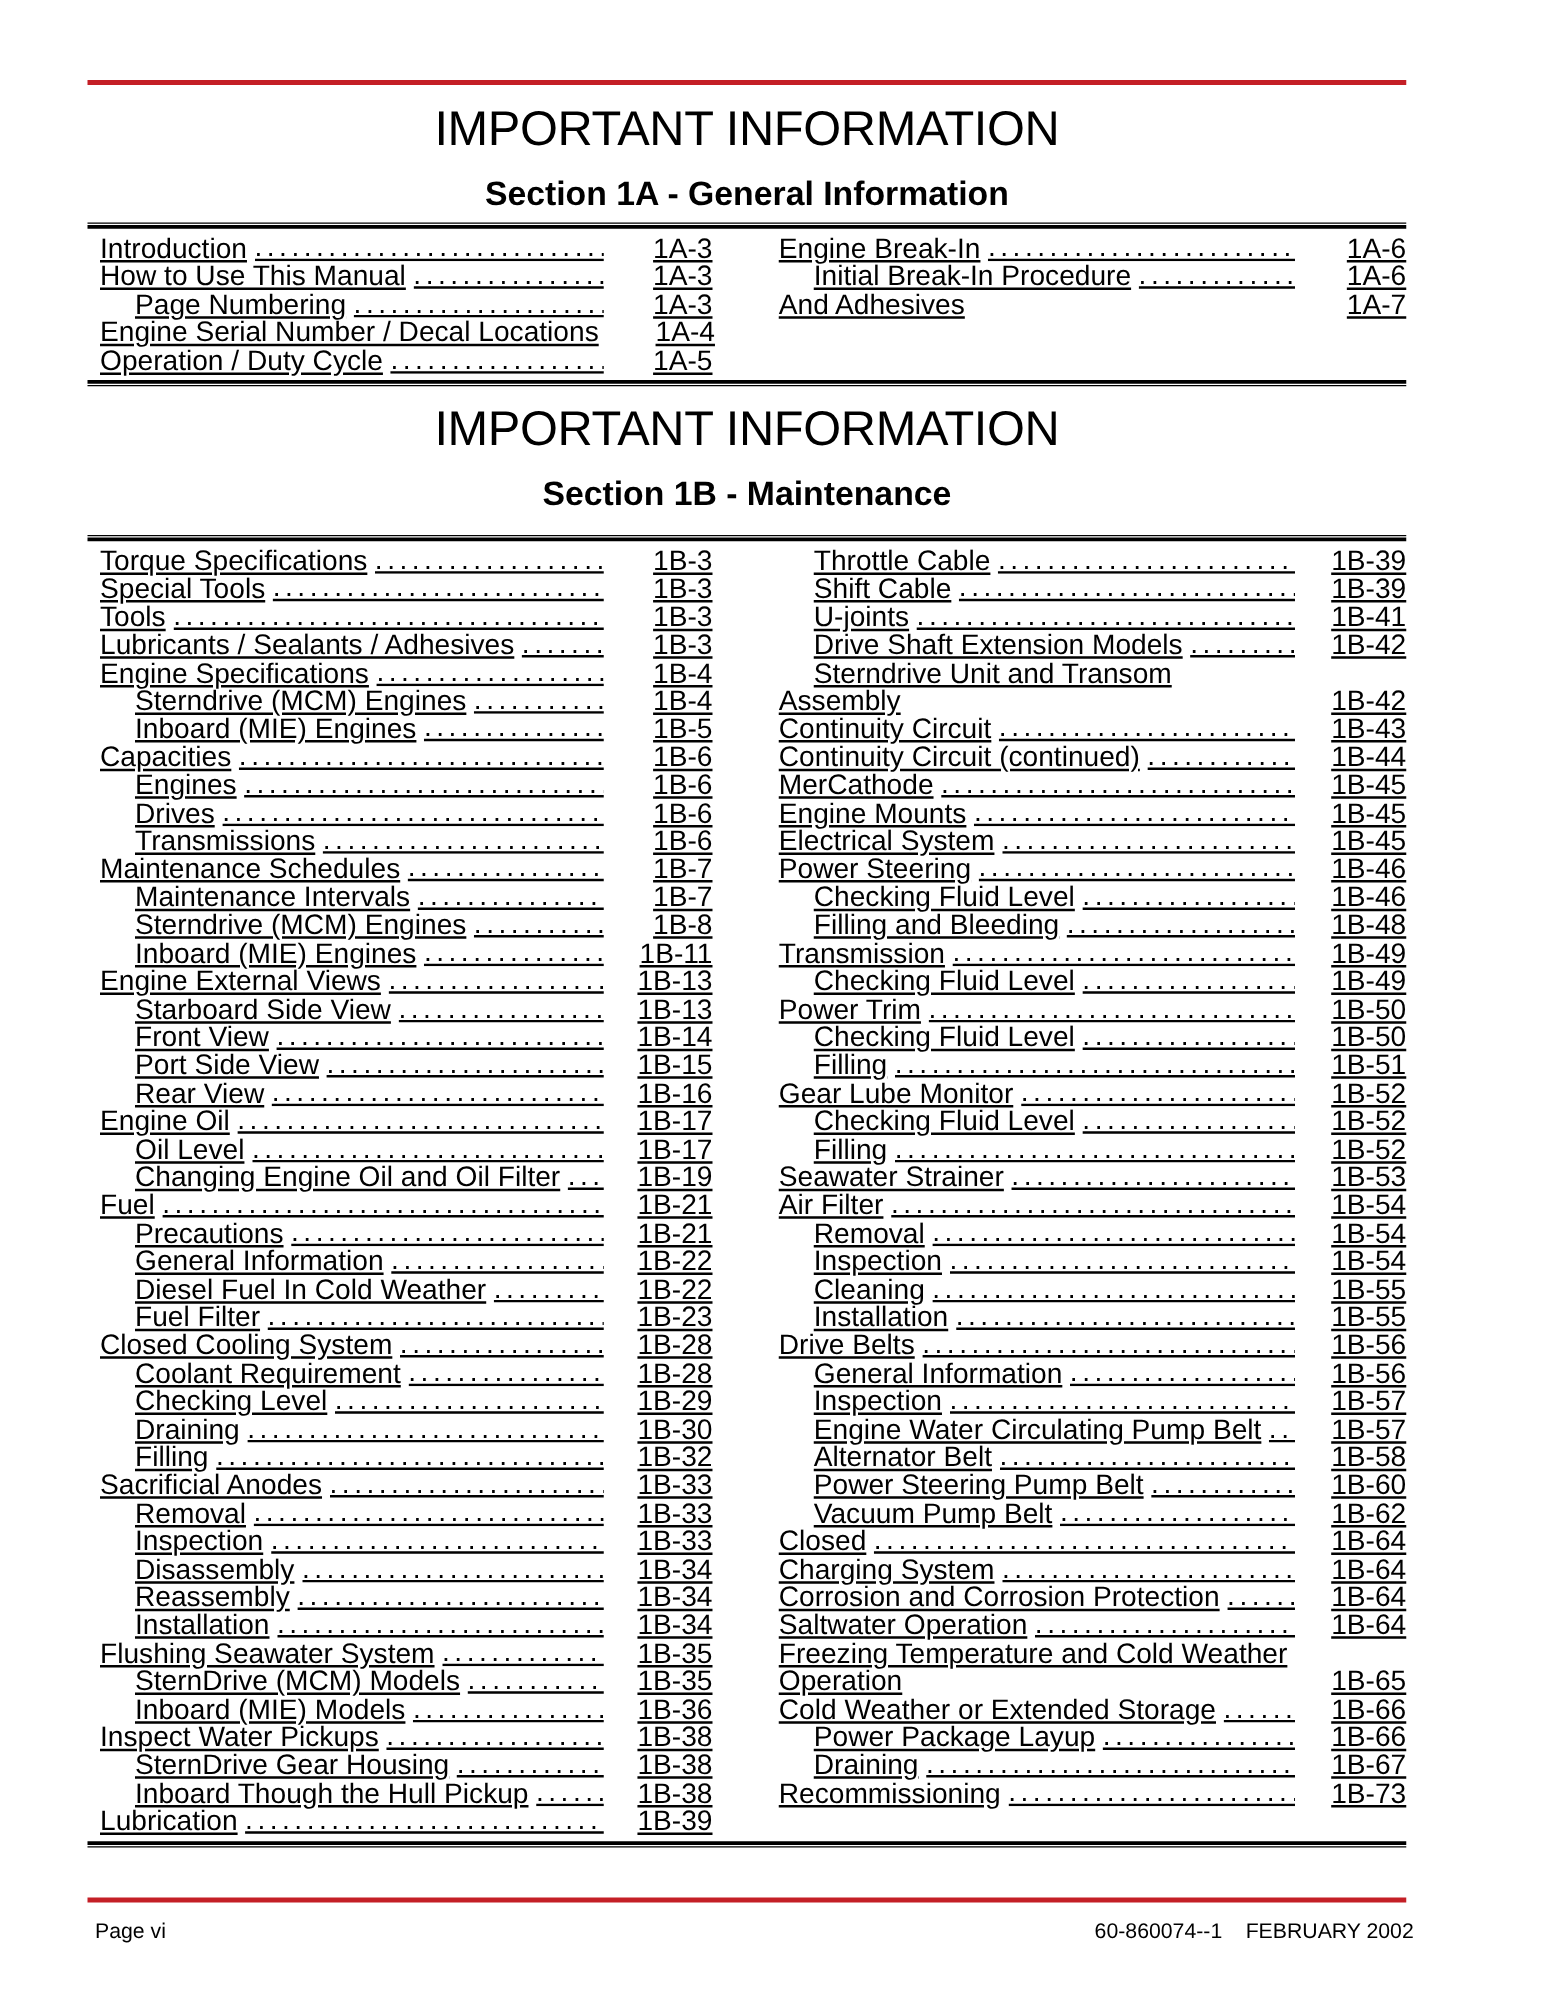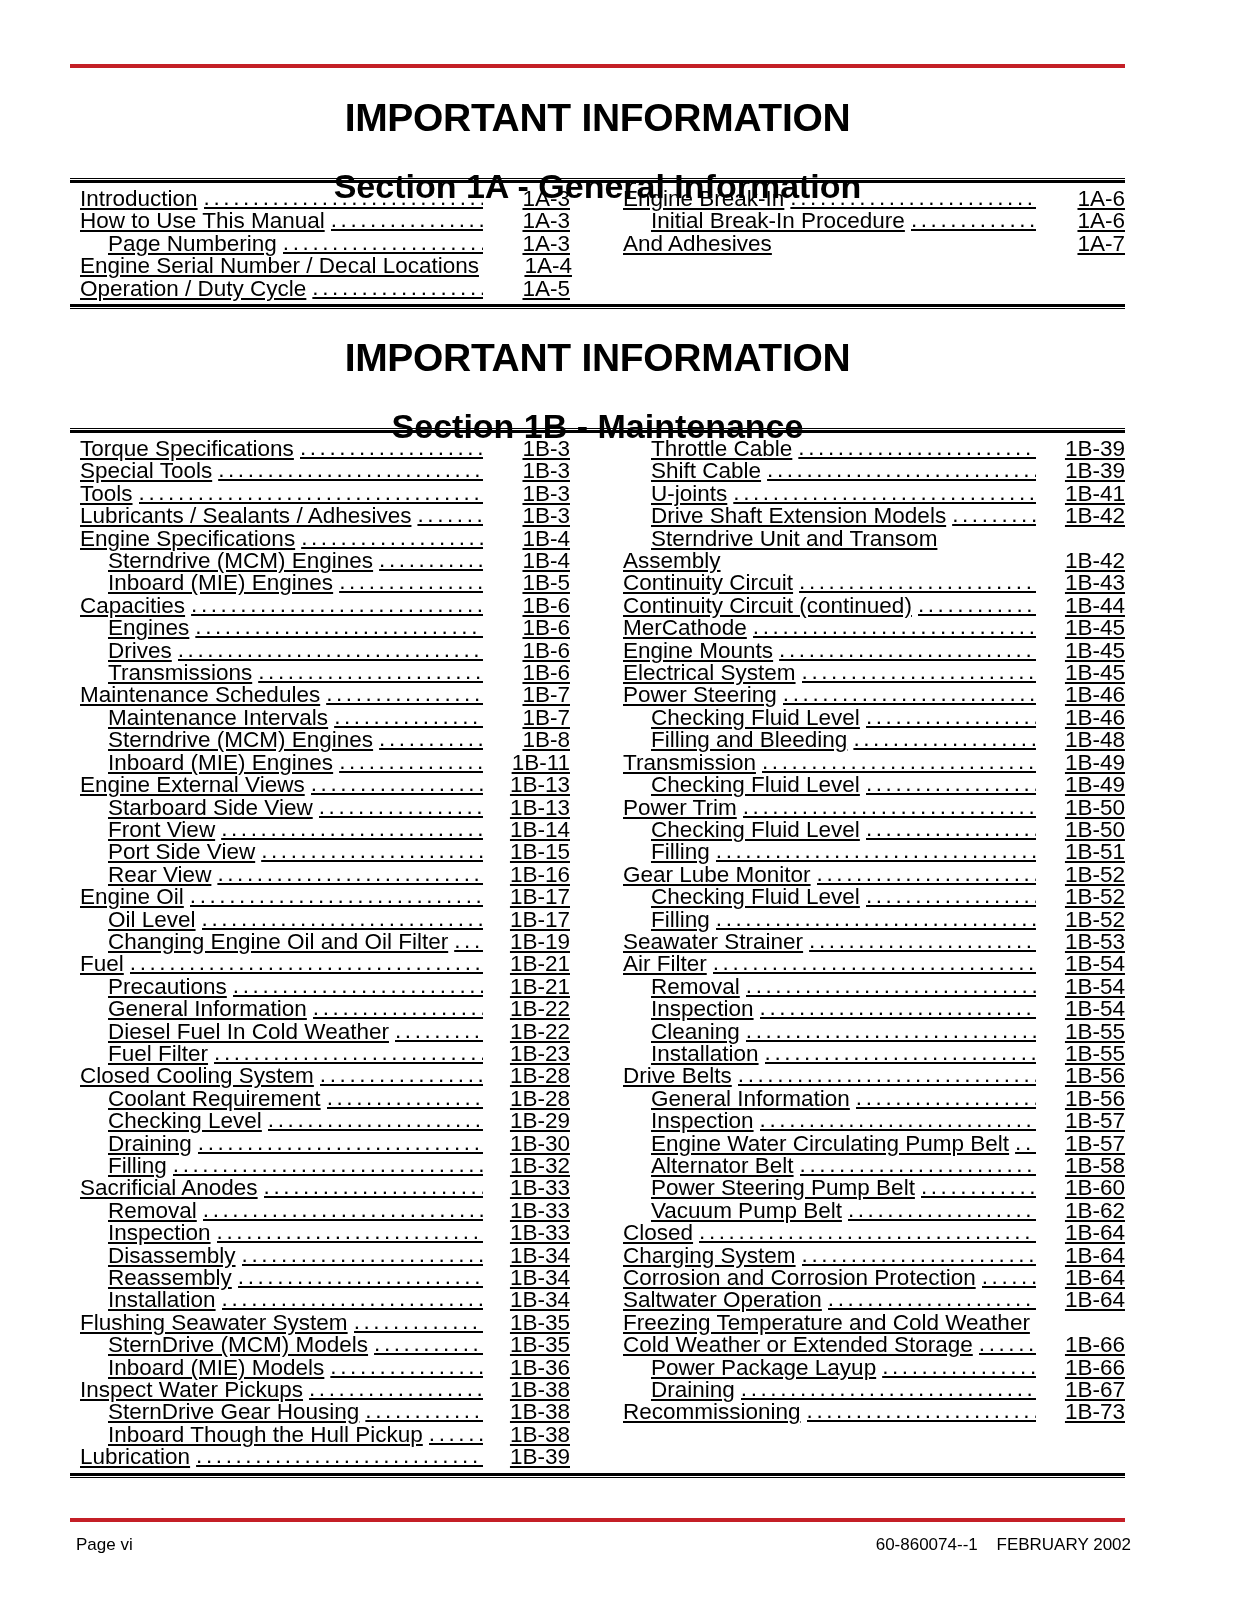--- a/index.html
+++ b/index.html
@@ -38,28 +38,28 @@
 
   
   .sec-head {
     position: absolute;
     left: 70px;
     width: 1055px;
     text-align: center;
   }
   .sec-title {
     font-size: 39px;
-    font-weight: bold;
+    font-weight: normal;
     letter-spacing: -0.3px;
     line-height: 1.05;
-    margin: 18px;
+    margin: 4px;
     padding: 0;
   }
   .sec-sub {
-    font-size: 34px;
+    font-size: 27px;
     font-weight: bold;
     line-height: 1.05;
     margin: 0;
     padding-top: 12px;
   }
 
   #sec1a-head { top: 80px; }
   #sec1b-head { top: 320px; }
 
   
@@ -651,20 +651,25 @@
           <div class="entry lvl0">
             <span class="label">Saltwater Operation</span>
             <span class="leader">........................................................................................................................</span>
             <span class="pagenum">1B-64</span>
           </div>
           <div class="entry lvl0 noleader">
             <span class="label">Freezing Temperature and Cold Weather</span>
             <span class="leader">........................................................................................................................</span>
             <span class="pagenum"></span>
           </div>
+          <div class="entry lvl0 cont">
+            <span class="label">Operation</span>
+            <span class="leader">........................................................................................................................</span>
+            <span class="pagenum">1B-65</span>
+          </div>
           <div class="entry lvl0">
             <span class="label">Cold Weather or Extended Storage</span>
             <span class="leader">........................................................................................................................</span>
             <span class="pagenum">1B-66</span>
           </div>
           <div class="entry lvl1">
             <span class="label">Power Package Layup</span>
             <span class="leader">........................................................................................................................</span>
             <span class="pagenum">1B-66</span>
           </div>

